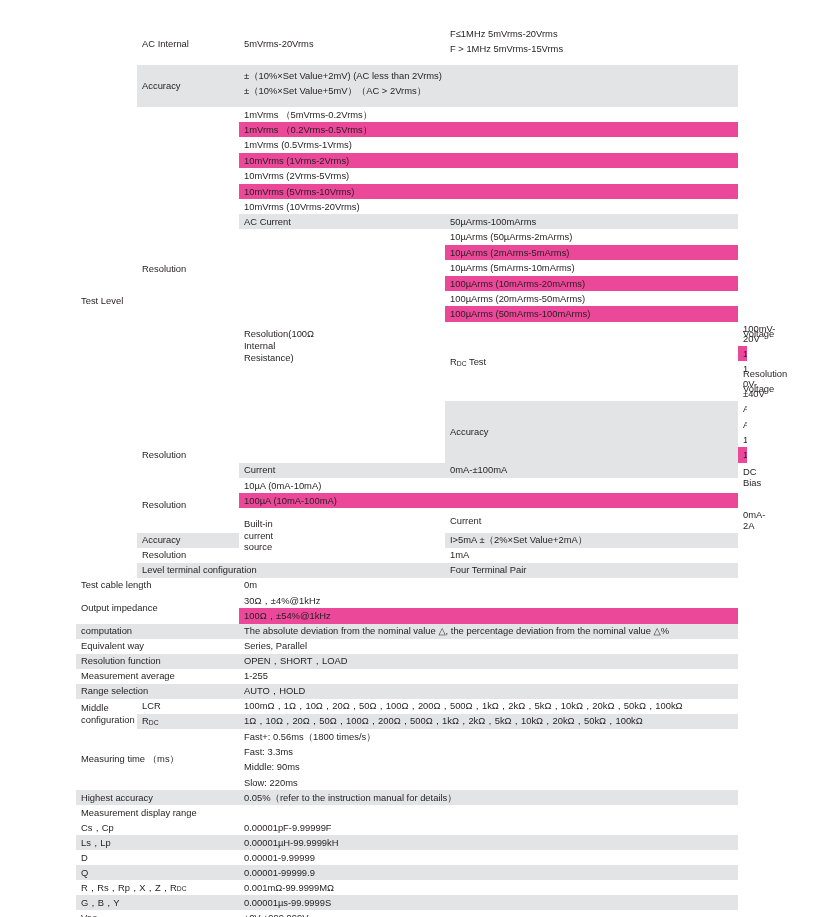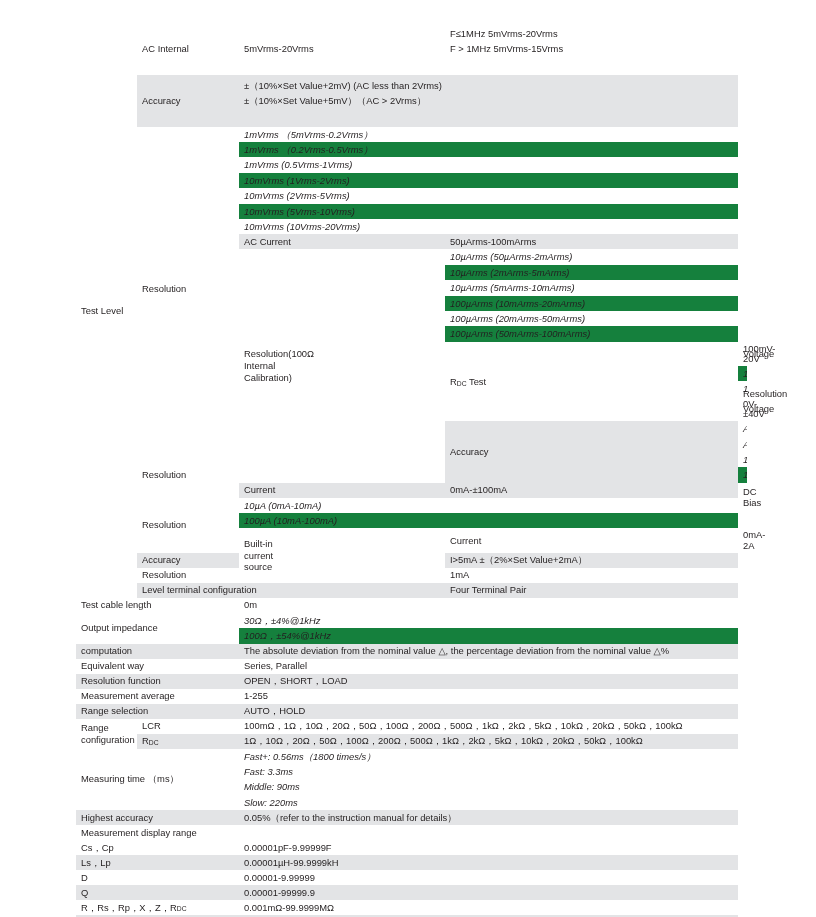--- a/index.html
+++ b/index.html
@@ -41,40 +41,40 @@
   col.c4 { width: 293px; }
 
   
   .cell {
     box-sizing: border-box;
     padding: 2px 4px 2px 5px;
     min-height: 15px;
     display: flex;
     align-items: center;
   }
-  .cell.multi { display: block; padding-top: 3px; padding-bottom: 18px; }
+  .cell.multi { display: block; padding-top: 3px; padding-bottom: 8px; }
 
   
   .bt  { border-top: 1px solid #e8a27e; }
   .bb  { border-bottom: 1px solid #e8a27e; }
   .br  { border-right: 1px solid #e8a27e; }
 
   .shade { background: #e3e4e6; }
 
   
-  .sublist { display: block; width: 100%; font-style: italic; }
+  .sublist { display: block; width: 100%; }
   .subrow {
     box-sizing: border-box;
     height: 15.4px;
     line-height: 15.4px;
     padding: 0 4px 0 5px;
     white-space: nowrap;
     overflow: hidden;
   }
-  .subrow.sh { background: #15803d; }
+  .subrow.sh { background: #ec4899; }
 
   
   .grouplabel {
     box-sizing: border-box;
     padding: 2px 4px 2px 5px;
     line-height: 1.25;
   }
   .vmid { vertical-align: middle; }
 
   .nowrap { white-space: nowrap; }
@@ -149,21 +149,21 @@
     <td class="bb shade" colspan="2">
       <div class="cell">50µArms-100mArms</div>
     </td>
   </tr>
 
   <tr>
     <td class="bb br vmid" rowspan="6">
       <div class="grouplabel">
         <div>Resolution(100Ω</div>
         <div>Internal</div>
-        <div>Calibration)</div>
+        <div>Resistance)</div>
       </div>
     </td>
     <td class="bb" colspan="2">
       <div class="sublist">
         <div class="subrow">10µArms  (50µArms-2mArms)</div>
         <div class="subrow sh">10µArms  (2mArms-5mArms)</div>
         <div class="subrow">10µArms  (5mArms-10mArms)</div>
         <div class="subrow sh">100µArms (10mArms-20mArms)</div>
         <div class="subrow">100µArms (20mArms-50mArms)</div>
         <div class="subrow sh">100µArms (50mArms-100mArms)</div>
@@ -345,21 +345,21 @@
       <div class="cell">Range selection</div>
     </td>
     <td class="bb shade" colspan="2">
       <div class="cell">AUTO，HOLD</div>
     </td>
   </tr>
 
   <tr>
     <td class="bb br vmid" rowspan="2">
       <div class="grouplabel">
-        <div>Range</div>
+        <div>Middle</div>
         <div>configuration</div>
       </div>
     </td>
     <td class="bb br">
       <div class="cell">LCR</div>
     </td>
     <td class="bb" colspan="2">
       <div class="cell nowrap">100mΩ，1Ω，10Ω，20Ω，50Ω，100Ω，200Ω，500Ω，1kΩ，2kΩ，5kΩ，10kΩ，20kΩ，50kΩ，100kΩ</div>
     </td>
   </tr>

